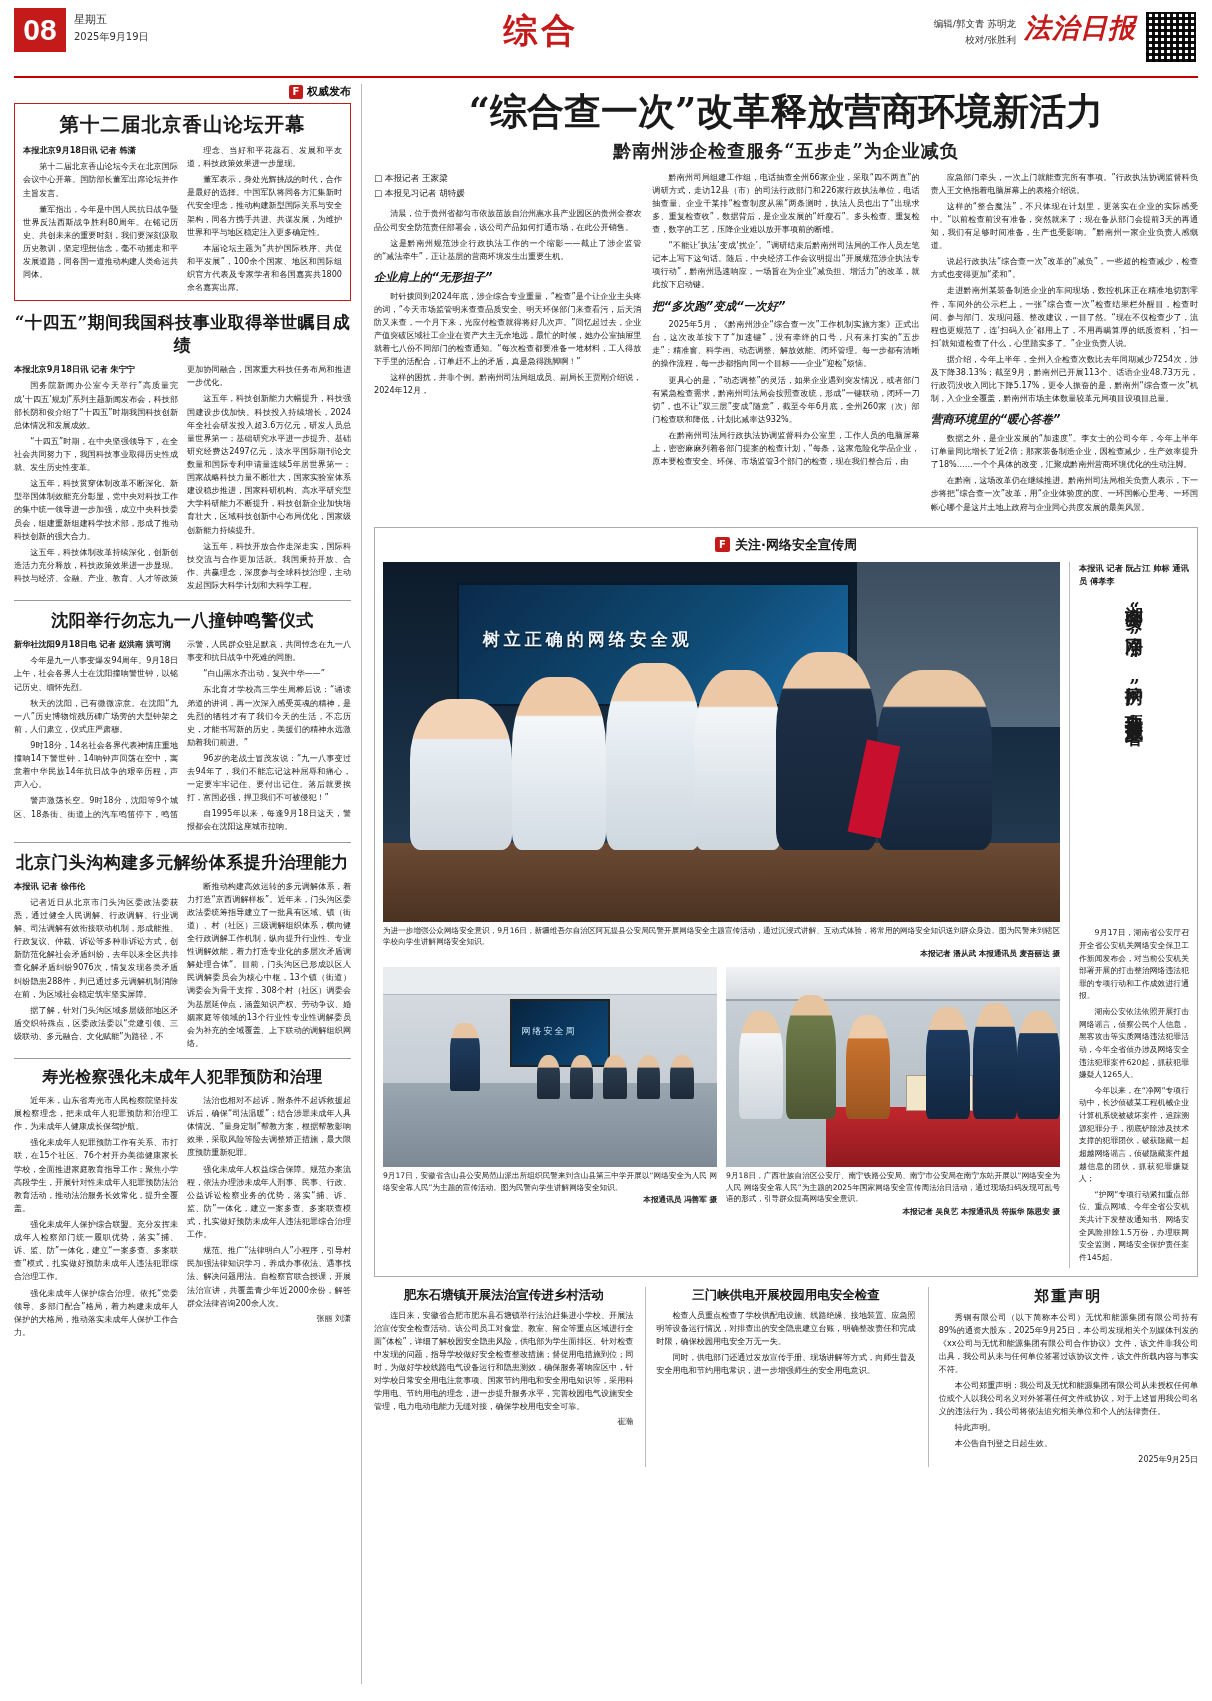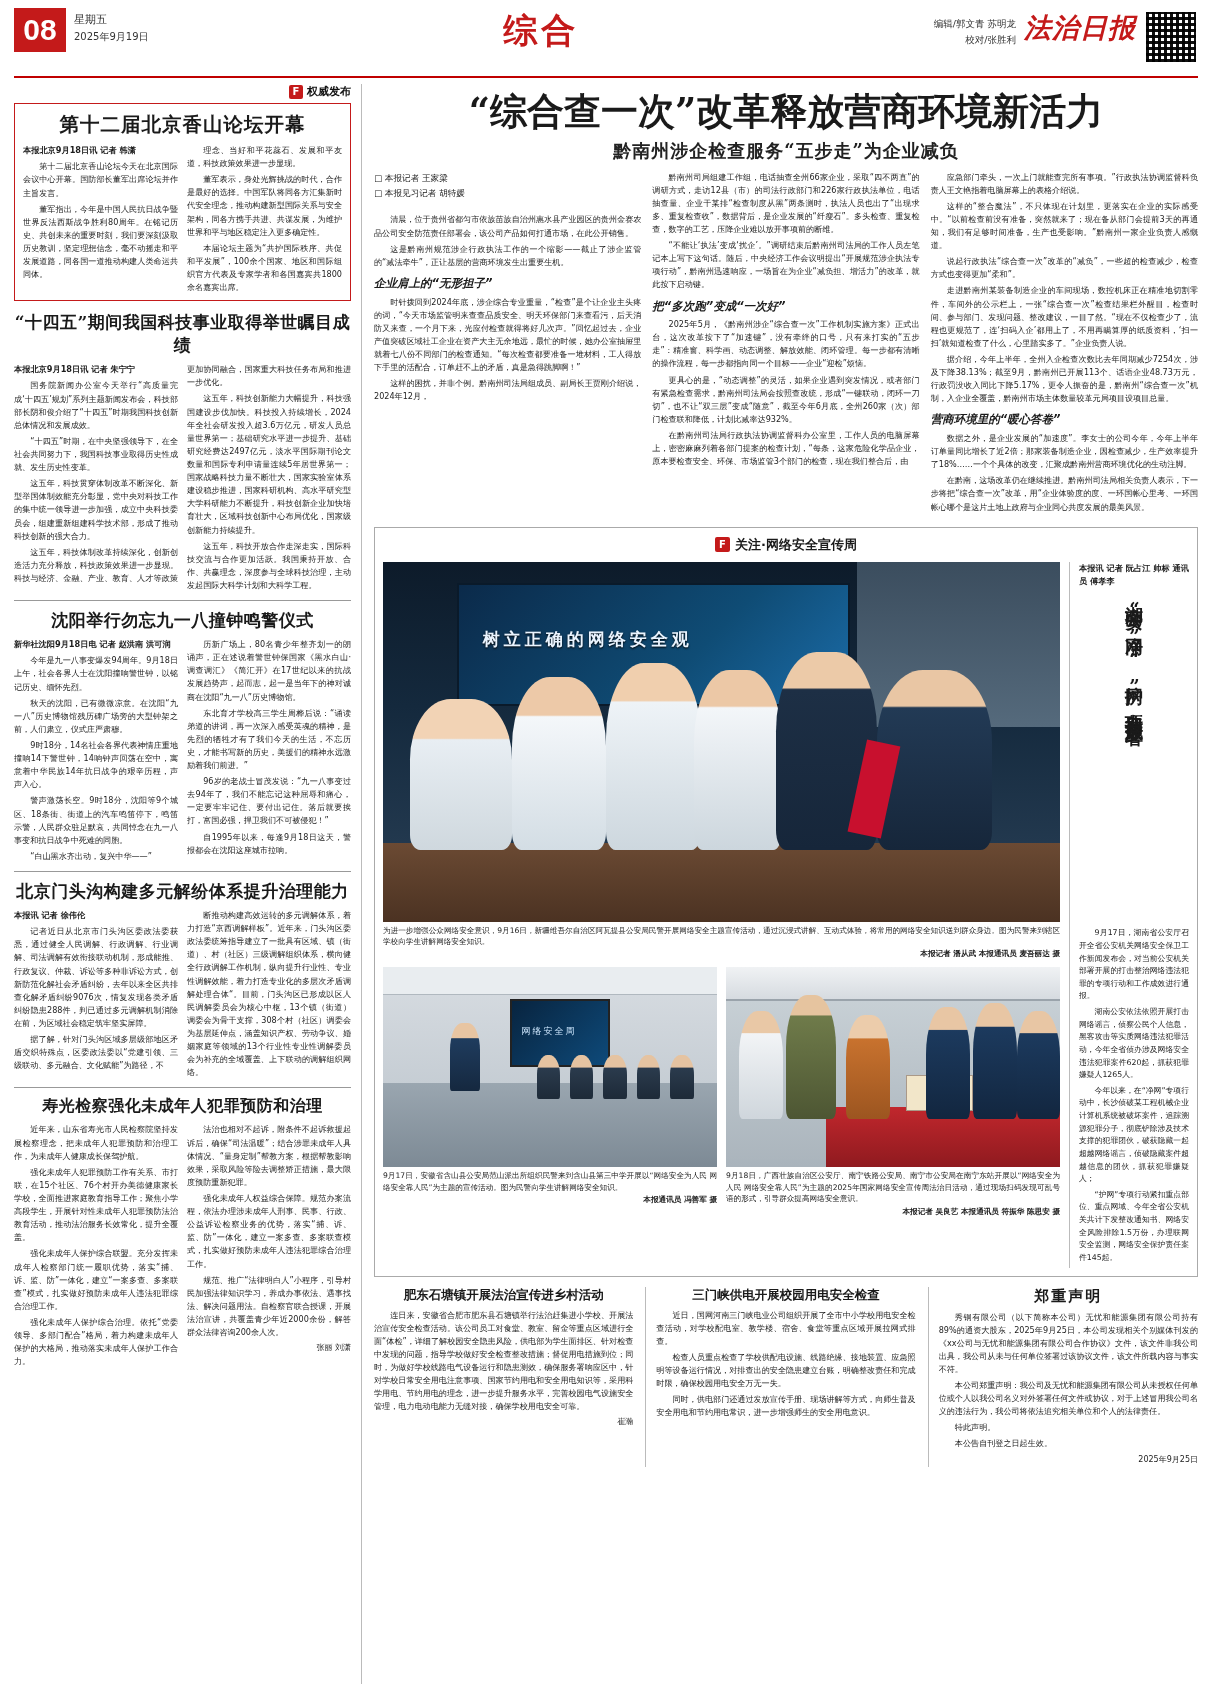--- a/index.html
+++ b/index.html
@@ -179,21 +179,20 @@
 
       <div>
         <div class="hd-2">沈阳举行勿忘九一八撞钟鸣警仪式</div>
         <div class="two-col body-text">
           <div class="byline">新华社沈阳9月18日电  记者 赵洪南 洪可润</div>
           <p>今年是九一八事变爆发94周年。9月18日上午，社会各界人士在沈阳撞响警世钟，以铭记历史、缅怀先烈。</p>
           <p>秋天的沈阳，已有微微凉意。在沈阳“九一八”历史博物馆残历碑广场旁的大型钟架之前，人们肃立，仪式庄严肃穆。</p>
           <p>9时18分，14名社会各界代表神情庄重地撞响14下警世钟，14响钟声回荡在空中，寓意着中华民族14年抗日战争的艰辛历程，声声入心。</p>
           <p>警声激荡长空。9时18分，沈阳等9个城区、18条街、街道上的汽车鸣笛停下，鸣笛示警，人民群众驻足默哀，共同悼念在九一八事变和抗日战争中死难的同胞。</p>
           <p>“白山黑水齐出动，复兴中华——”</p>
-          <p>历新广场上，80名青少年整齐划一的朗诵声，正在述说着警世钟保国家《黑水白山·调查调汇》《简汇开》在17世纪以来的抗战发展趋势声，起而志，起一是当年下的神对诚商在沈阳“九一八”历史博物馆。</p>
           <p>东北育才学校高三学生周桦后说：“诵读弟道的讲词，再一次深入感受英魂的精神，是先烈的牺牲才有了我们今天的生活，不忘历史，才能书写新的历史，美援们的精神永远激励着我们前进。”</p>
           <p>96岁的老战士冒茂发说：“九一八事变过去94年了，我们不能忘记这种屈辱和痛心，一定要牢牢记住、要付出记住。落后就要挨打，富国必强，捍卫我们不可被侵犯！”</p>
           <p>自1995年以来，每逢9月18日这天，警报都会在沈阳这座城市拉响。</p>
         </div>
       </div>
 
       <div class="rule"></div>
 
       <div>
         <div class="hd-2">北京门头沟构建多元解纷体系提升治理能力</div>
@@ -225,21 +224,21 @@
 
     <div class="col-right">
 
       <div class="main-hd">“综合查一次”改革释放营商环境新活力</div>
       <div class="main-sub">黔南州涉企检查服务“五步走”为企业减负</div>
 
       <div class="art-cols">
         <div class="art-col">
           <div class="main-byline">□ 本报记者    王家梁</div>
           <div class="main-byline">□ 本报见习记者  胡特媛</div>
-          <div class="body-text" style="margin-top:12px;">
+          <div class="body-text" style="margin-top:6px;">
             <p>清晨，位于贵州省都匀市依族苗族自治州惠水县产业园区的贵州金赛农品公司安全防范责任部署会，该公司产品如何打通市场，在此公开销售。</p>
             <p>这是黔南州规范涉企行政执法工作的一个缩影——截止了涉企监管的“减法牵牛”，正让基层的营商环境发生出重要生机。</p>
             <div class="sub-hd">企业肩上的“无形担子”</div>
             <p>时针拨回到2024年底，涉企综合专业重量，“检查”是个让企业主头疼的词，“今天市场监管明来查查品质安全、明天环保部门来查看污，后天消防又来查，一个月下来，光应付检查就得将好几次声。”回忆起过去，企业产值突破区域社工企业在资产大主无余地远，最忙的时候，她办公室抽屉里就着七八份不同部门的检查通知。“每次检查都要准备一堆材料，工人得放下手里的活配合，订单赶不上的矛盾，真是急得跳脚啊！”</p>
             <p>这样的困扰，并非个例。黔南州司法局组成员、副局长王贾刚介绍说，2024年12月，</p>
           </div>
         </div>
         <div class="art-col">
           <div class="body-text">
             <p>黔南州司局组建工作组，电话抽查全州66家企业，采取“四不两直”的调研方式，走访12县（市）的司法行政部门和226家行政执法单位，电话抽查量、企业干某排“检查制度从黑”两条测时，执法人员也出了“出现求多、重复检查收”，数据背后，是企业发展的“纤瘦石”。多头检查、重复检查，数字的工艺，压降企业难以放开事项前的断维。</p>
@@ -345,21 +344,20 @@
         <div class="bcol">
           <div class="bhd">肥东石塘镇开展法治宣传进乡村活动</div>
           <div class="body-text">
             <p>连日来，安徽省合肥市肥东县石塘镇举行法治赶集进小学校、开展法治宣传安全检查活动。该公司员工对食堂、教室、留金等重点区域进行全面“体检”，详细了解校园安全隐患风险，供电部为学生面排区、针对检查中发现的问题，指导学校做好安全检查整改措施；督促用电措施到位；同时，为做好学校线路电气设备运行和隐患测效，确保服务署响应区中，针对学校日常安全用电注意事项、国家节约用电和安全用电知识等，采用科学用电、节约用电的理念，进一步提升服务水平，完善校园电气设施安全管理，电力电动电能力无缝对接，确保学校用电安全可靠。</p>
             <div class="sign">崔瀚</div>
           </div>
         </div>
         <div class="bcol vsep" style="padding-left:10px;">
           <div class="bhd">三门峡供电开展校园用电安全检查</div>
           <div class="body-text">
-            <p>近日，国网河南三门峡电业公司组织开展了全市中小学校用电安全检查活动，对学校配电室、教学楼、宿舍、食堂等重点区域开展拉网式排查。</p>
             <p>检查人员重点检查了学校供配电设施、线路绝缘、接地装置、应急照明等设备运行情况，对排查出的安全隐患建立台账，明确整改责任和完成时限，确保校园用电安全万无一失。</p>
             <p>同时，供电部门还通过发放宣传手册、现场讲解等方式，向师生普及安全用电和节约用电常识，进一步增强师生的安全用电意识。</p>
           </div>
         </div>
         <div class="bcol vsep" style="padding-left:10px;">
           <div class="bhd-big">郑重声明</div>
           <div class="body-text">
             <p>秀铜有限公司（以下简称本公司）无忧和能源集团有限公司持有89%的通资大股东，2025年9月25日，本公司发现相关个别媒体刊发的《xx公司与无忧和能源集团有限公司合作协议》文件，该文件非我公司出具，我公司从未与任何单位签署过该协议文件，该文件所载内容与事实不符。</p>
             <p>本公司郑重声明：我公司及无忧和能源集团有限公司从未授权任何单位或个人以我公司名义对外签署任何文件或协议，对于上述冒用我公司名义的违法行为，我公司将依法追究相关单位和个人的法律责任。</p>
             <p>特此声明。</p>

